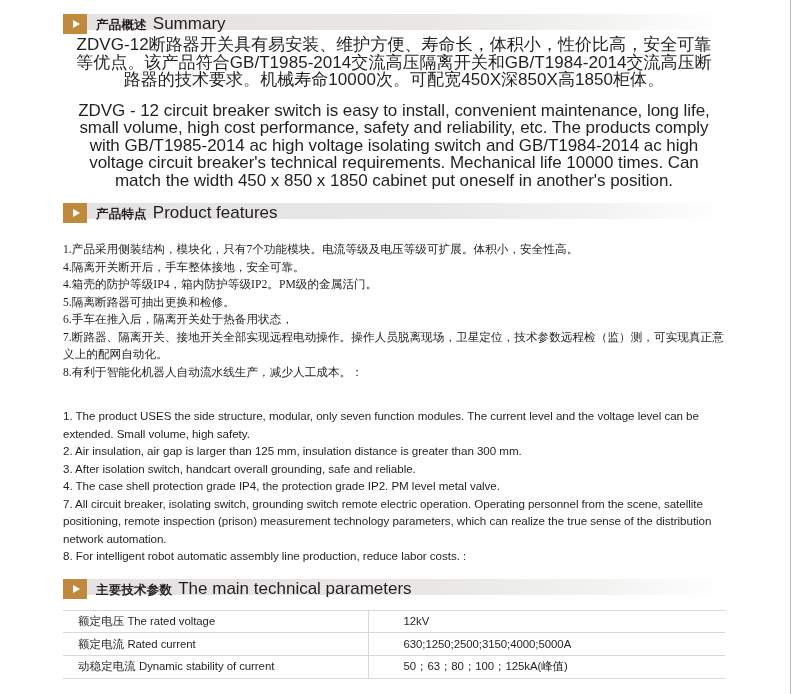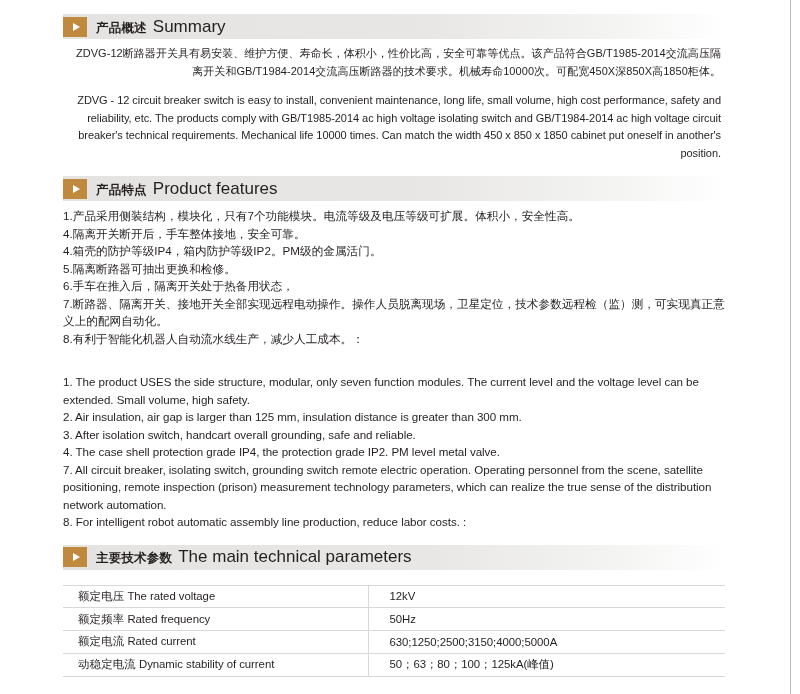--- a/index.html
+++ b/index.html
@@ -30,25 +30,24 @@
   .page {
     position: absolute;
     left: 63px;
     top: 0;
     width: 662px;
   }
 
   
   .section-header {
     position: relative;
-    height: 25px;
+    height: 16px;
     margin-top: 14px;
     background: linear-gradient(to right, #e4e3e1 0%, #e8e7e5 55%, #f3f3f2 82%, #ffffff 100%);
     display: flex;
-    align-items: center;
   }
   .section-header .marker {
     width: 24px;
     height: 20px;
     background: #c08a3e;
     display: flex;
     align-items: center;
     justify-content: center;
     flex: 0 0 auto;
   }
@@ -72,39 +71,39 @@
     letter-spacing: 0.2px;
   }
   .section-header .title-en {
     font-size: 17px;
     font-weight: normal;
     padding-left: 6px;
   }
 
   
   .para {
-    font-size: 11px;
+    font-size: 17px;
     line-height: 17.5px;
-    text-align: right;
-    margin: 4px;
+    text-align: center;
+    margin: 13px;
   }
   .para.cn {
     margin-top: 6px;
     letter-spacing: 0.05px;
   }
   .para.en {
     margin-top: 12px;
     letter-spacing: -0.05px;
   }
   .list {
     margin: 0;
     padding: 0;
     list-style: none;
   }
-  .list.cn { margin-top: 6px; }
+  .list.cn { margin-top: 22px; font-family: Liberation Serif, serif; }
   .list.en { margin-top: 26px; }
   .list li {
     font-size: 11.6px;
     line-height: 17.5px;
     margin: 0;
   }
   .list.cn li { letter-spacing: 0.05px; }
   .list.en li { letter-spacing: -0.05px; }
 
   
@@ -122,21 +121,21 @@
     padding: 0 0 0 15px;
     vertical-align: middle;
     letter-spacing: -0.05px;
   }
   .spec-table td.param {
     width: 305px;
     border-right: 1px solid #d8d8d8;
   }
   .spec-table td.value {
     width: 357px;
-    padding-left: 21px;
+    padding-left: 35px;
   }
   .spec-table td .label-cn { letter-spacing: 0.2px; }
   .spec-table td .label-en { padding-left: 3px; }
 </style>
 </head>
 <body>
 
 <div class="page-edge-rule"></div>
 
 <div class="page">
@@ -193,24 +192,20 @@
     </span>
   </div>
 
   <table class="spec-table">
     <tbody>
       <tr>
         <td class="param"><span class="label-cn">额定电压</span><span class="label-en">The rated voltage</span></td>
         <td class="value">12kV</td>
       </tr>
       <tr>
-        <td class="param"><span class="label-cn">额定频率</span><span class="label-en">Rated frequency</span></td>
-        <td class="value">50Hz</td>
-      </tr>
-      <tr>
         <td class="param"><span class="label-cn">额定电流</span><span class="label-en">Rated current</span></td>
         <td class="value">630;1250;2500;3150;4000;5000A</td>
       </tr>
       <tr>
         <td class="param"><span class="label-cn">动稳定电流</span><span class="label-en">Dynamic stability of current</span></td>
         <td class="value">50；63；80；100；125kA(峰值)</td>
       </tr>
 
     </tbody>
   </table>

